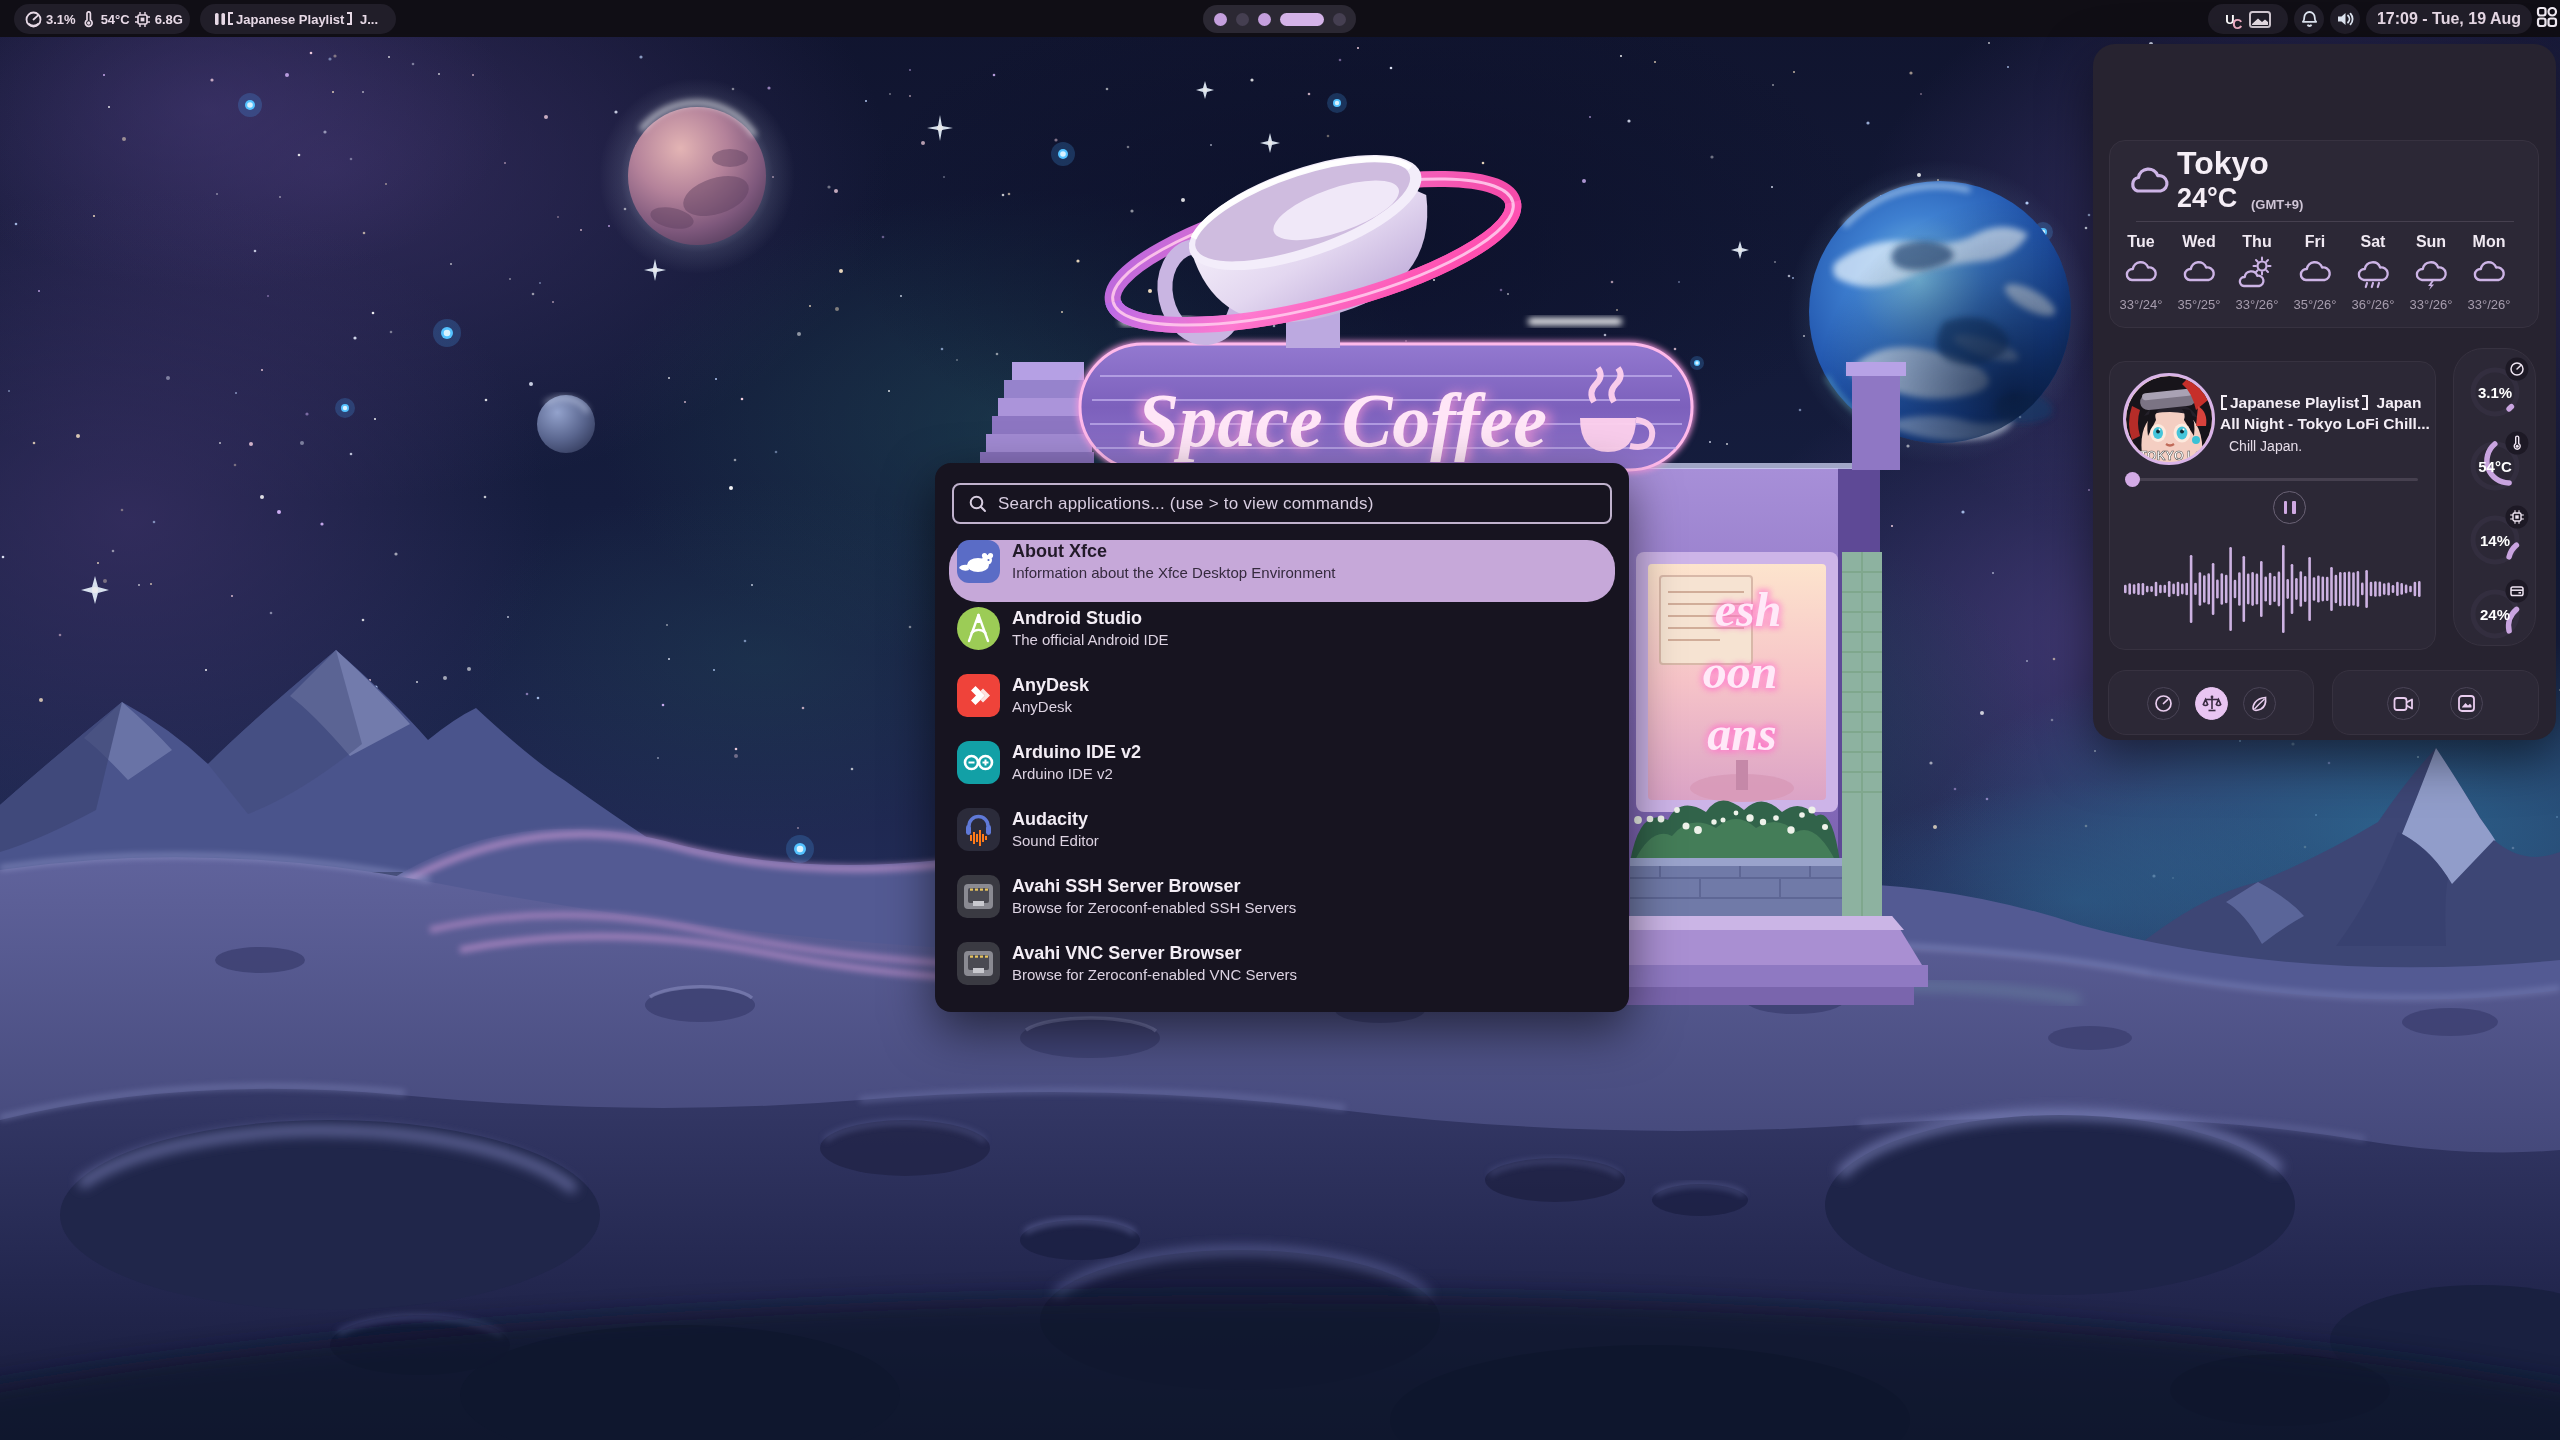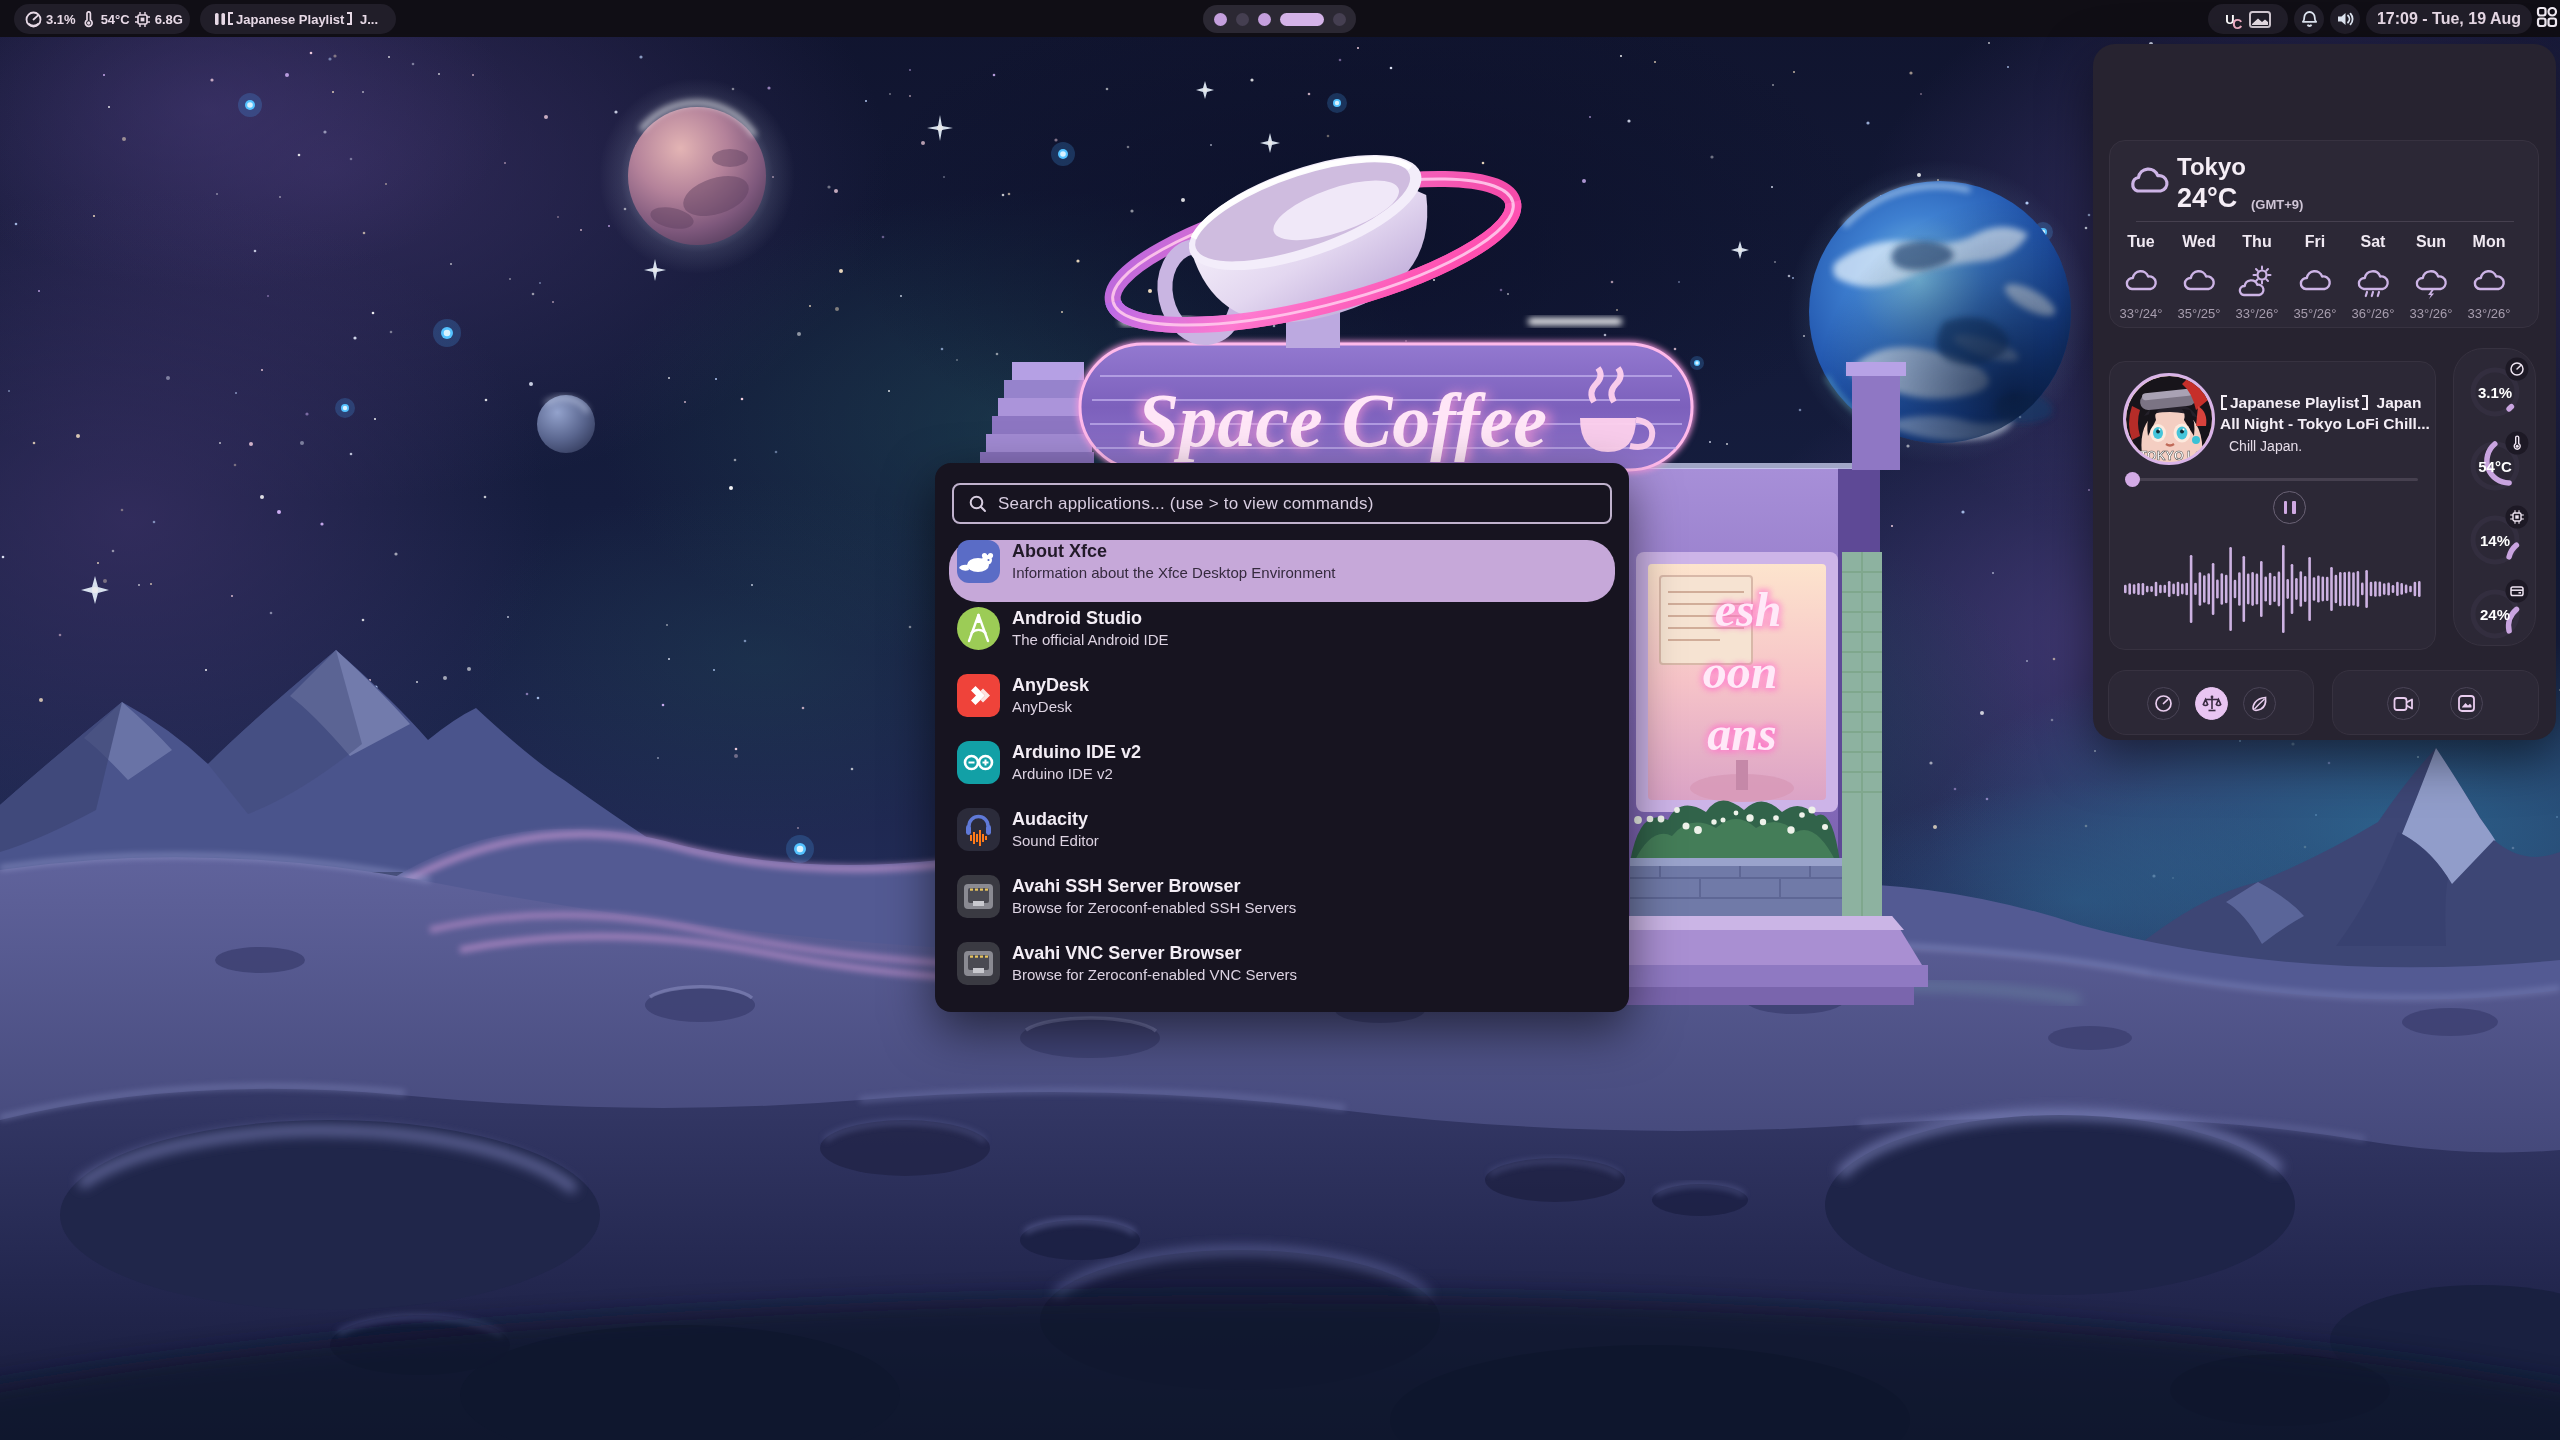--- a/index.html
+++ b/index.html
@@ -35,26 +35,26 @@
 .panel{position:absolute;left:2093px;top:44px;width:463px;height:696px;background:#272330;border-radius:22px;z-index:6;box-shadow:0 18px 50px rgba(0,0,0,.5)}
 .card{position:absolute;background:#2c2836;border:1px solid #373240;border-radius:16px}
 .ucard{left:16px;top:17px;width:430px;height:59px}
 .ava{position:absolute;left:9px;top:11px;width:38px;height:38px;border-radius:50%;border:2px solid #d9b8e8;background:radial-gradient(circle at 42% 45%,#6a3c1e 0%,#4a2612 40%,#241408 75%,#140c06 100%)}
 .ava::after{content:"";position:absolute;left:7px;top:15px;width:24px;height:5px;background:#a5551f;border-radius:3px;transform:rotate(-24deg);opacity:.45;filter:blur(1px)}
 .uname{position:absolute;left:64px;top:8px;font-size:16px;font-weight:bold;color:#f2ecf4}
 .uup{position:absolute;left:64px;top:31px;font-size:16px;color:#efe7f1}
 .ubtn{position:absolute;top:14px;width:29px;height:29px;border-radius:50%;border:1px solid #4a4456;display:flex;align-items:center;justify-content:center}
 
 .wcard{left:16px;top:96px;width:430px;height:188px}
-.wtitle{position:absolute;left:67px;top:12px;font-size:24px;font-weight:bold;color:#f5eef6}
+.wtitle{position:absolute;left:67px;top:4px;font-size:32px;font-weight:bold;color:#f5eef6}
 .wtemp{position:absolute;left:67px;top:42px;font-size:27px;font-weight:bold;color:#f5eef6}
 .wgmt{position:absolute;left:141px;top:56px;font-size:13px;font-weight:bold;color:#cfc5d6}
 .wdiv{position:absolute;left:26px;top:80px;width:378px;height:1px;background:#46404f}
 .wcol{position:absolute;top:92px;width:60px;text-align:center}
-.wday{font-size:16px;font-weight:bold;color:#f0e9f2;margin-bottom:14px}
+.wday{font-size:16px;font-weight:bold;color:#f0e9f2;margin-bottom:5px}
 .wtt{font-size:13px;color:#a79dae;margin-top:3px}
 
 .mcard{left:16px;top:317px;width:327px;height:289px}
 .mart{position:absolute;left:13px;top:11px;width:92px;height:92px;border-radius:50%;border:3px solid #d9b4e8;overflow:hidden;background:#f3cfc4}
 .mtitle{position:absolute;left:110px;top:30px;width:204px;text-align:left;font-size:15.5px;font-weight:bold;color:#f4eef6;line-height:21px}
 .msub{position:absolute;left:119px;top:76px;font-size:14px;color:#e6dde9}
 .mslider{position:absolute;left:17px;top:116px;width:291px;height:3px;background:#46404f;border-radius:2px}
 .mdot{position:absolute;left:-2px;top:-6px;width:15px;height:15px;border-radius:50%;background:#d3abe6}
 .mpause{position:absolute;left:163px;top:129px;width:33px;height:33px;border-radius:50%;border:1px solid #6a6275;display:flex;align-items:center;justify-content:center}
 .mpause b{display:inline-block;width:3.5px;height:13px;background:#cfa9e2;margin:0 2.5px;border-radius:1px}

